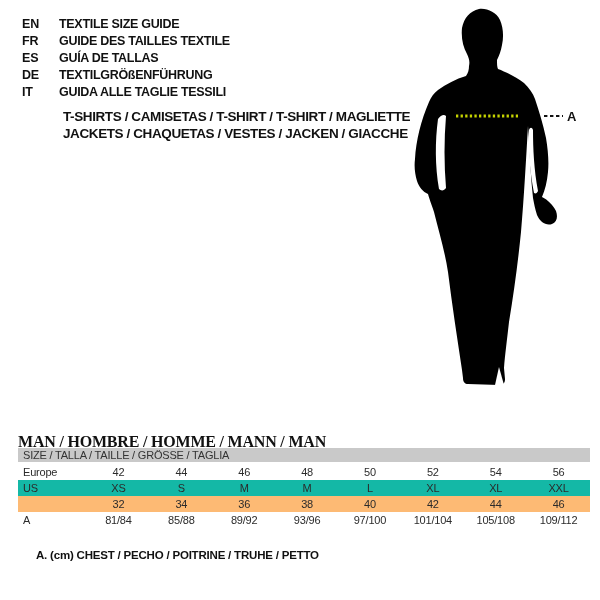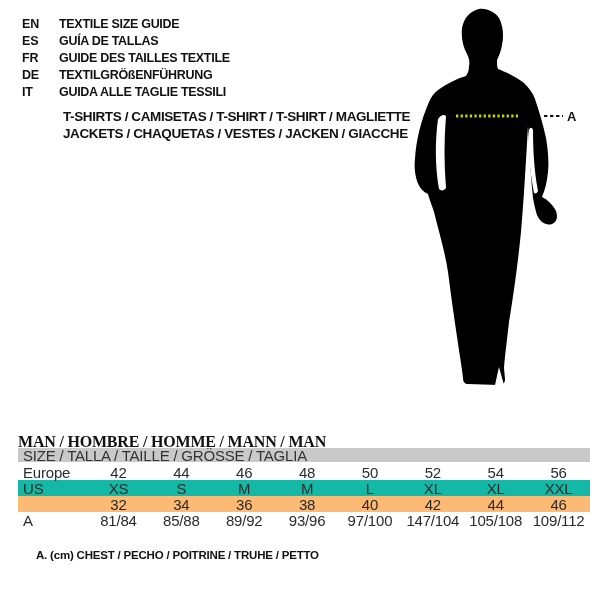--- a/index.html
+++ b/index.html
@@ -15,21 +15,21 @@
   .lang-code { width:37px; font-weight:700; font-size:12.5px; letter-spacing:-0.2px; }
   .lang-label { font-weight:700; font-size:12.5px; letter-spacing:-0.3px; white-space:nowrap; }
   
   .category-block { position:absolute; left:19px; top:109px; }
   .category-line { height:17px; font-weight:700; font-size:13.5px; letter-spacing:-0.4px; white-space:nowrap;margin-left:44px; }
   
   .figure-svg { position:absolute; left:400px; top:0; width:200px; height:400px; }
   
   .section-title { position:absolute; left:18px; top:433px; font-weight:700; font-size:16px; letter-spacing:-0.2px;font-family:Liberation Serif, serif; }
   
-  .size-table { position:absolute; left:18px; top:448px; width:572px; font-size:15px; }
+  .size-table { position:absolute; left:18px; top:448px; width:572px; font-size:11px; }
   .theader {
     height:14px; display:flex; align-items:center;
     padding-left:5px; margin-bottom:2px; color:#333;
     letter-spacing:-0.2px;
   }
   .trow { display:flex; height:16px; align-items:center; color:#2b2b2b; }
   .tcell { flex:1; text-align:center; letter-spacing:-0.2px; }
   .tcell.rlabel { flex:0 0 64px; text-align:left; padding-left:5px; }
   
   .footnote { position:absolute; left:36px; top:549px; font-weight:700; font-size:11.5px; letter-spacing:-0.2px; }
@@ -38,26 +38,26 @@
 <body>
 
 <div class="page">
 
   <div class="lang-block">
       <div class="lang-row">
         <span class="lang-code">EN</span>
         <span class="lang-label">TEXTILE SIZE GUIDE</span>
       </div>
       <div class="lang-row">
+        <span class="lang-code">FR</span>
+        <span class="lang-label">GUIDE DES TAILLES TEXTILE</span>
+      </div>
+      <div class="lang-row">
         <span class="lang-code">ES</span>
         <span class="lang-label">GUÍA DE TALLAS</span>
-      </div>
-      <div class="lang-row">
-        <span class="lang-code">FR</span>
-        <span class="lang-label">GUIDE DES TAILLES TEXTILE</span>
       </div>
       <div class="lang-row">
         <span class="lang-code">DE</span>
         <span class="lang-label">TEXTILGRÖßENFÜHRUNG</span>
       </div>
       <div class="lang-row">
         <span class="lang-code">IT</span>
         <span class="lang-label">GUIDA ALLE TAGLIE TESSILI</span>
       </div>
     </div>
@@ -156,21 +156,21 @@
           <div class="tcell">44</div>
           <div class="tcell">46</div>
         </div>
         <div class="trow">
           <div class="tcell rlabel">A</div>
           <div class="tcell">81/84</div>
           <div class="tcell">85/88</div>
           <div class="tcell">89/92</div>
           <div class="tcell">93/96</div>
           <div class="tcell">97/100</div>
-          <div class="tcell">147/104</div>
+          <div class="tcell">101/104</div>
           <div class="tcell">105/108</div>
           <div class="tcell">109/112</div>
         </div>
       </div>
   </div>
 
   <div class="footnote">A. (cm) CHEST / PECHO / POITRINE / TRUHE / PETTO</div>
 
 </div>
 

